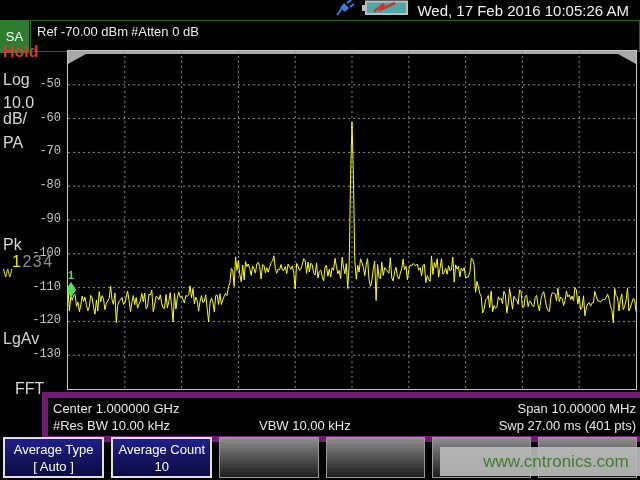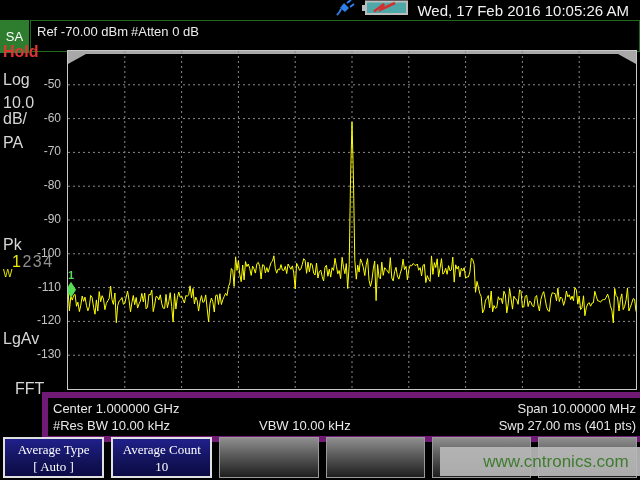--- a/index.html
+++ b/index.html
@@ -27,21 +27,21 @@
   #hold{top:43px;color:#e03535;font-weight:bold;}
   #log{top:71px;} #scaleval{top:94px;} #scaleunit{top:110px;} #pa{top:134px;}
   #pk{top:236px;}
   #tracedigits{top:253px;letter-spacing:1.5px;margin-left:9px;}
   #tracedigits .act{color:#e8e800;}
   #tracedigits .inact{color:#8f8f8f;}
   #trw{top:268px;font-size:10px;color:#e8e800;}
   #lgav{top:330px;} #fft{top:380px;margin-left:12px;}
 
   
-  #ylabels{left:0;top:50px;width:63px;height:338px;}
+  #ylabels{left:0;top:50px;width:63px;height:338px;font-family:Liberation Mono, monospace;}
   #ylabels span{position:absolute;width:100%;text-align:right;right:2px;
                 font-size:12px;color:#c4c4c4;}
 
   
   #plot{left:67px;top:50px;width:568px;height:338px;border:1px solid #c8c8c8;
         background:#000;}
   #bevel{position:absolute;left:0;top:0;width:100%;height:13px;background:#a8a8a8;
          clip-path:polygon(0 0,100% 0,100% 100%,calc(100% - 18px) 3px,18px 3px,0 100%);}
   #trace-svg{position:absolute;left:0;top:0;display:block;}
 
@@ -49,21 +49,21 @@
   #botannot{left:42px;top:392px;width:595px;height:38px;border:6px solid #701a75;
             font-size:13px;}
   #center-label{position:absolute;left:5px;top:3px;}
   #span-label{position:absolute;right:7px;top:3px;}
   #rbw-label{position:absolute;left:5px;top:20px;}
   #vbw-label{position:absolute;left:211px;top:20px;}
   #swp-label{position:absolute;right:7px;top:20px;}
 
   
   #softkeys{left:0;top:437px;width:640px;height:41px;display:flex;gap:7px;
-            padding:0 3px;box-sizing:border-box;font-family:Liberation Serif, serif;}
+            padding:0 3px;box-sizing:border-box;}
   .softkey{flex:1;display:flex;flex-direction:column;align-items:center;
            justify-content:center;font-size:13px;line-height:17px;color:#fff;
            box-sizing:border-box;}
   .softkey.blue{background:linear-gradient(180deg,#20208c 0%,#14145e 55%,#0a0a45 100%);
                 border:2px solid #e0e0e0;}
   .softkey.gray{background:linear-gradient(180deg,#8e8e8e 0%,#5a5a5a 45%,#1e1e1e 100%);
                 border:1px solid #9a9a9a;}
 
   
   #watermark{left:440px;top:447px;width:232px;height:29px;background:rgba(185,185,185,0.92);

